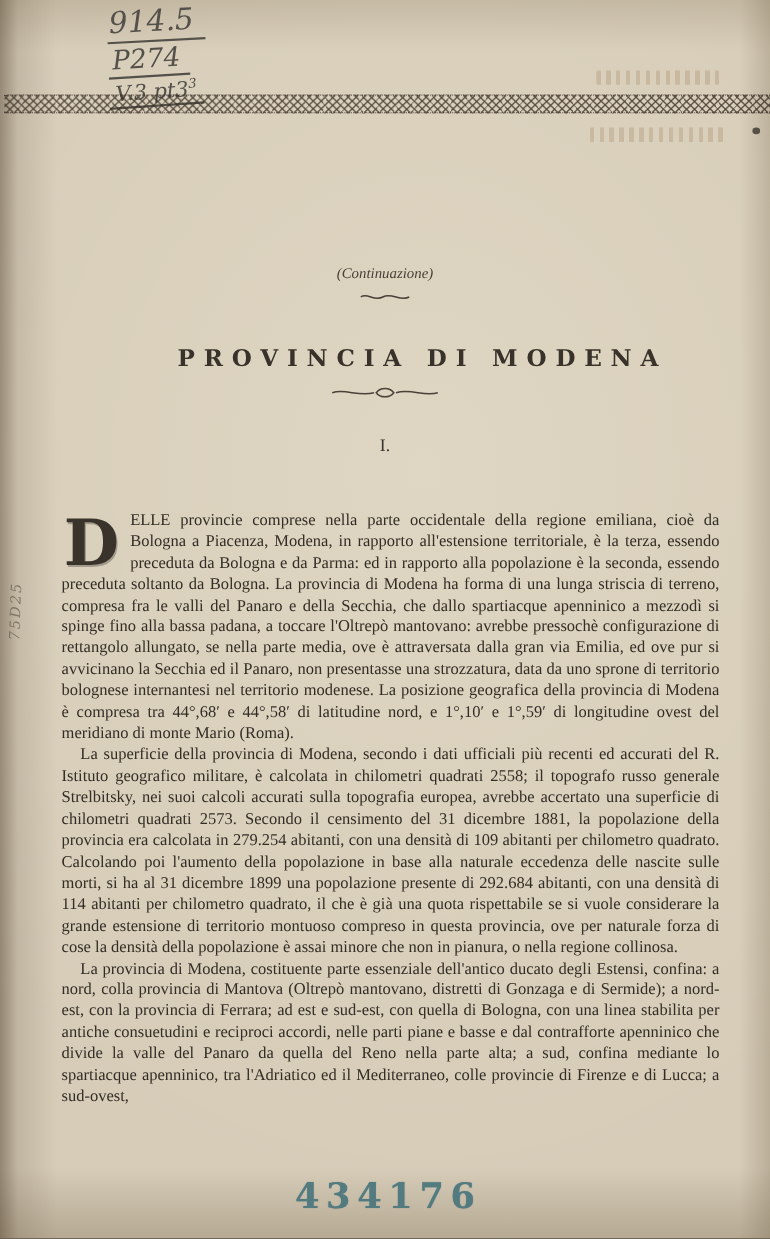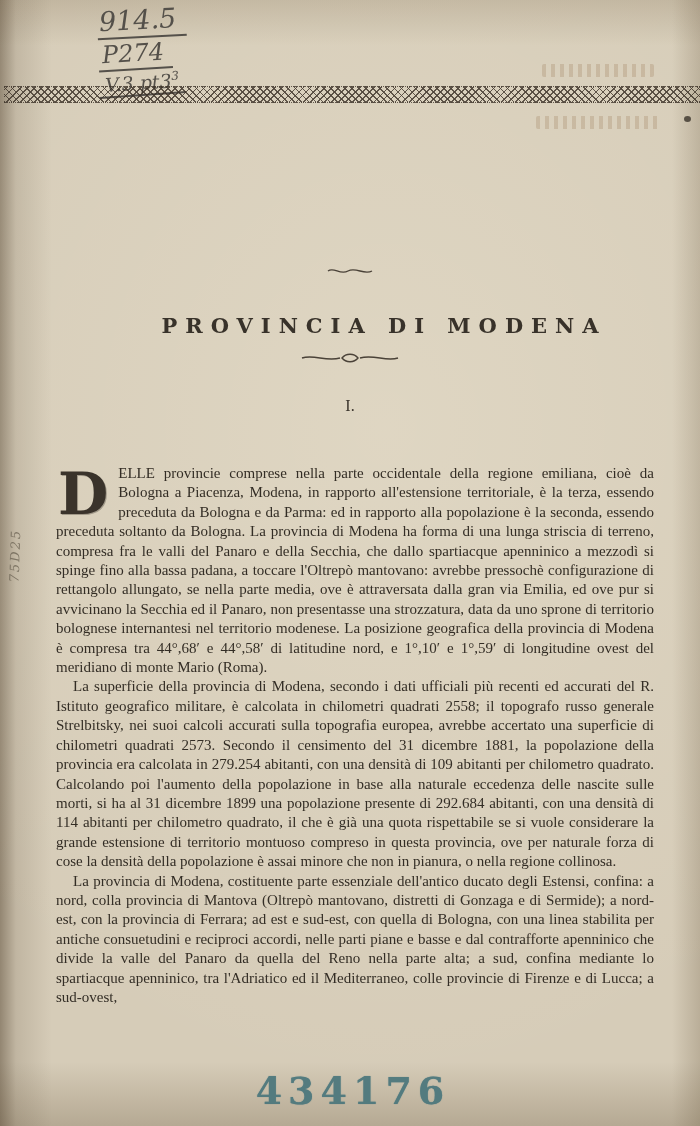--- a/index.html
+++ b/index.html
@@ -63,21 +63,21 @@
     font-size:15px;line-height:19.4px;color:#332d25;}
   .bodytext p{margin:0;}
   .bodytext .indent{text-indent:17px;}
   .dropcap{float:left;font-family:"DejaVu Serif",serif;font-weight:bold;
     font-size:58px;line-height:.95;margin:3px 10px 0 2px;color:#3a332b;
     text-shadow:1px 1px 0 rgba(58,51,43,.35);}
   
   .footer{position:absolute;left:88px;top:1049px;font-size:13.5px;color:#3a342c;}
   .footer .book{font-weight:bold;letter-spacing:1.5px;}
   .stamp{position:absolute;top:1068px;width:100%;text-align:center;
-    font-family:"DejaVu Serif",serif;font-weight:bold;font-size:38px;color:#4a767c;
+    font-family:"DejaVu Serif",serif;font-weight:bold;font-size:32px;color:#4a767c;
     letter-spacing:6px;opacity:.92;text-shadow:0 0 1px rgba(74,118,124,.75);}
   .stamp span{margin-right:-6px;}
   svg.flourish path{stroke:#4a4238;fill:none;stroke-width:1.4;}
 </style>
 </head>
 <body>
 
 <div class="page">
 
   <div class="callnum">
@@ -87,20 +87,21 @@
   </div>
 
   <div class="lace"></div>
 
   <div class="ghost g1"></div>
   <div class="ghost g2"></div>
   <div class="speck"></div>
 
   <div class="marginnote">75D25</div>
 
+  <div class="cont">(Continuazione)</div>
 
   <div class="orn orn1">
     <svg class="flourish" width="48" height="10" viewBox="0 0 48 10">
       <path d="M2 5 C8 0.5, 14 9.5, 22 5 C30 0.5, 38 9.5, 46 5"></path>
     </svg>
   </div>
 
   <div class="provincia"><span>PROVINCIA DI MODENA</span></div>
 
   <div class="orn orn2">

